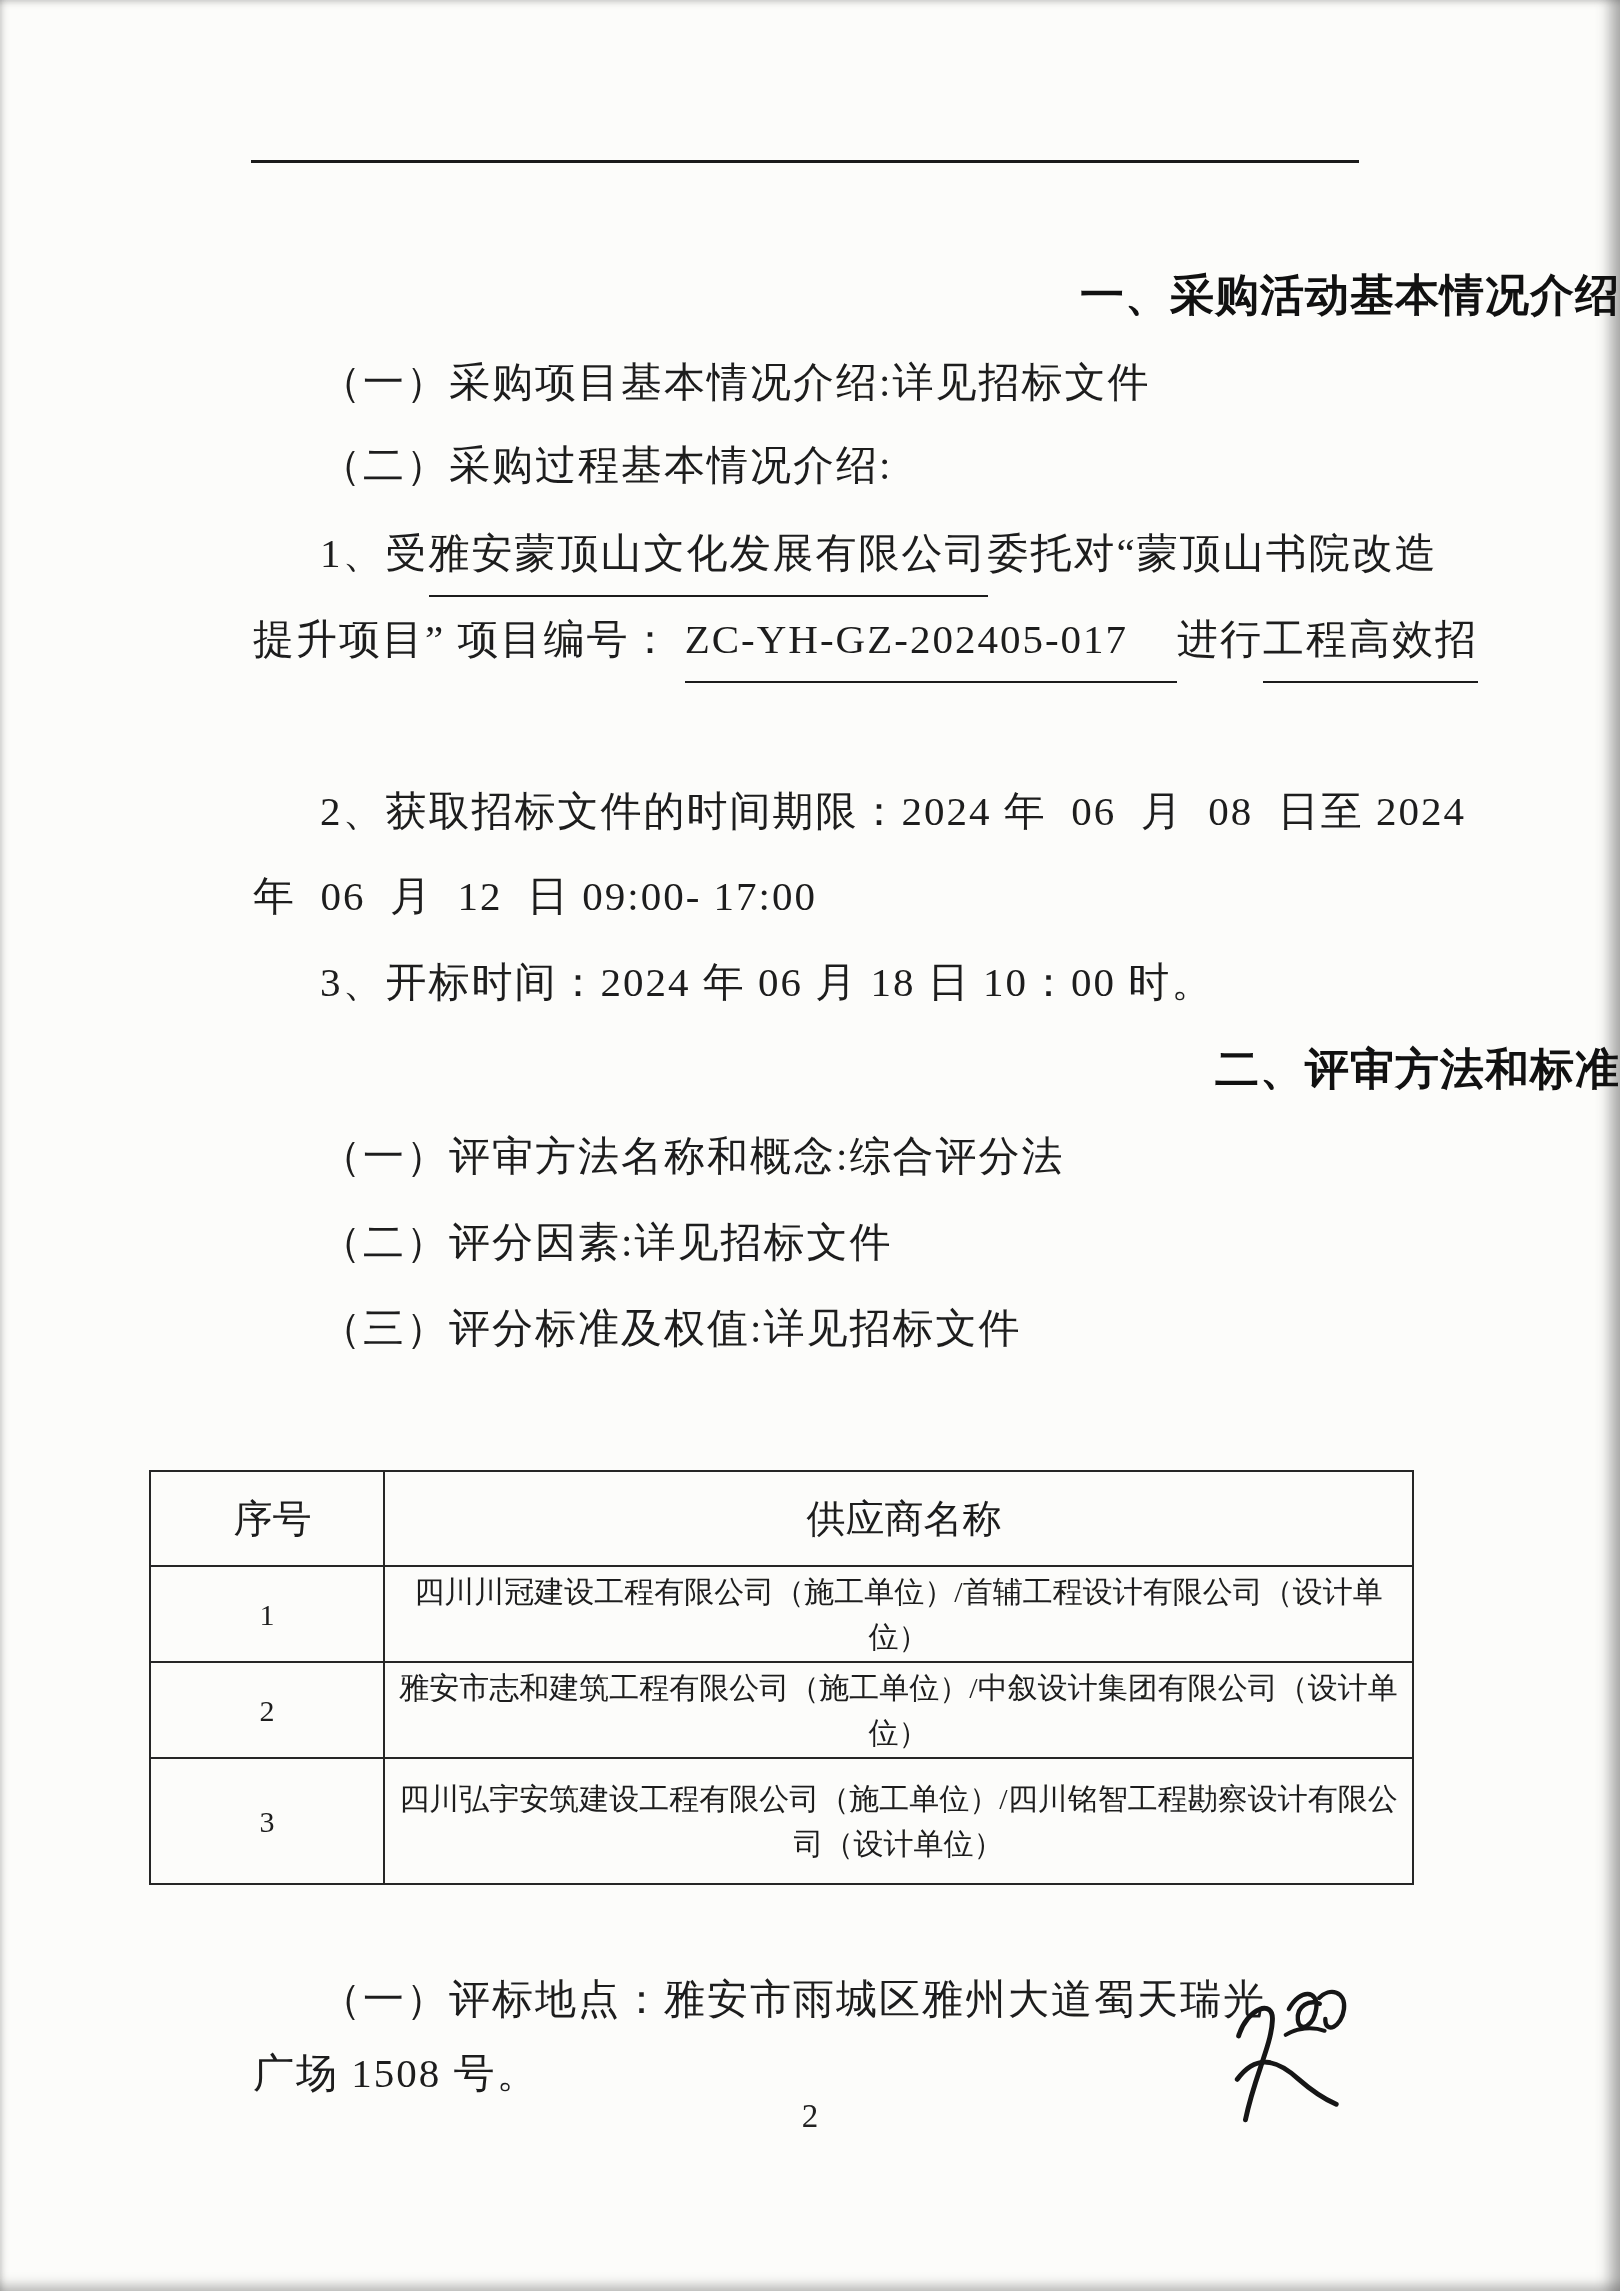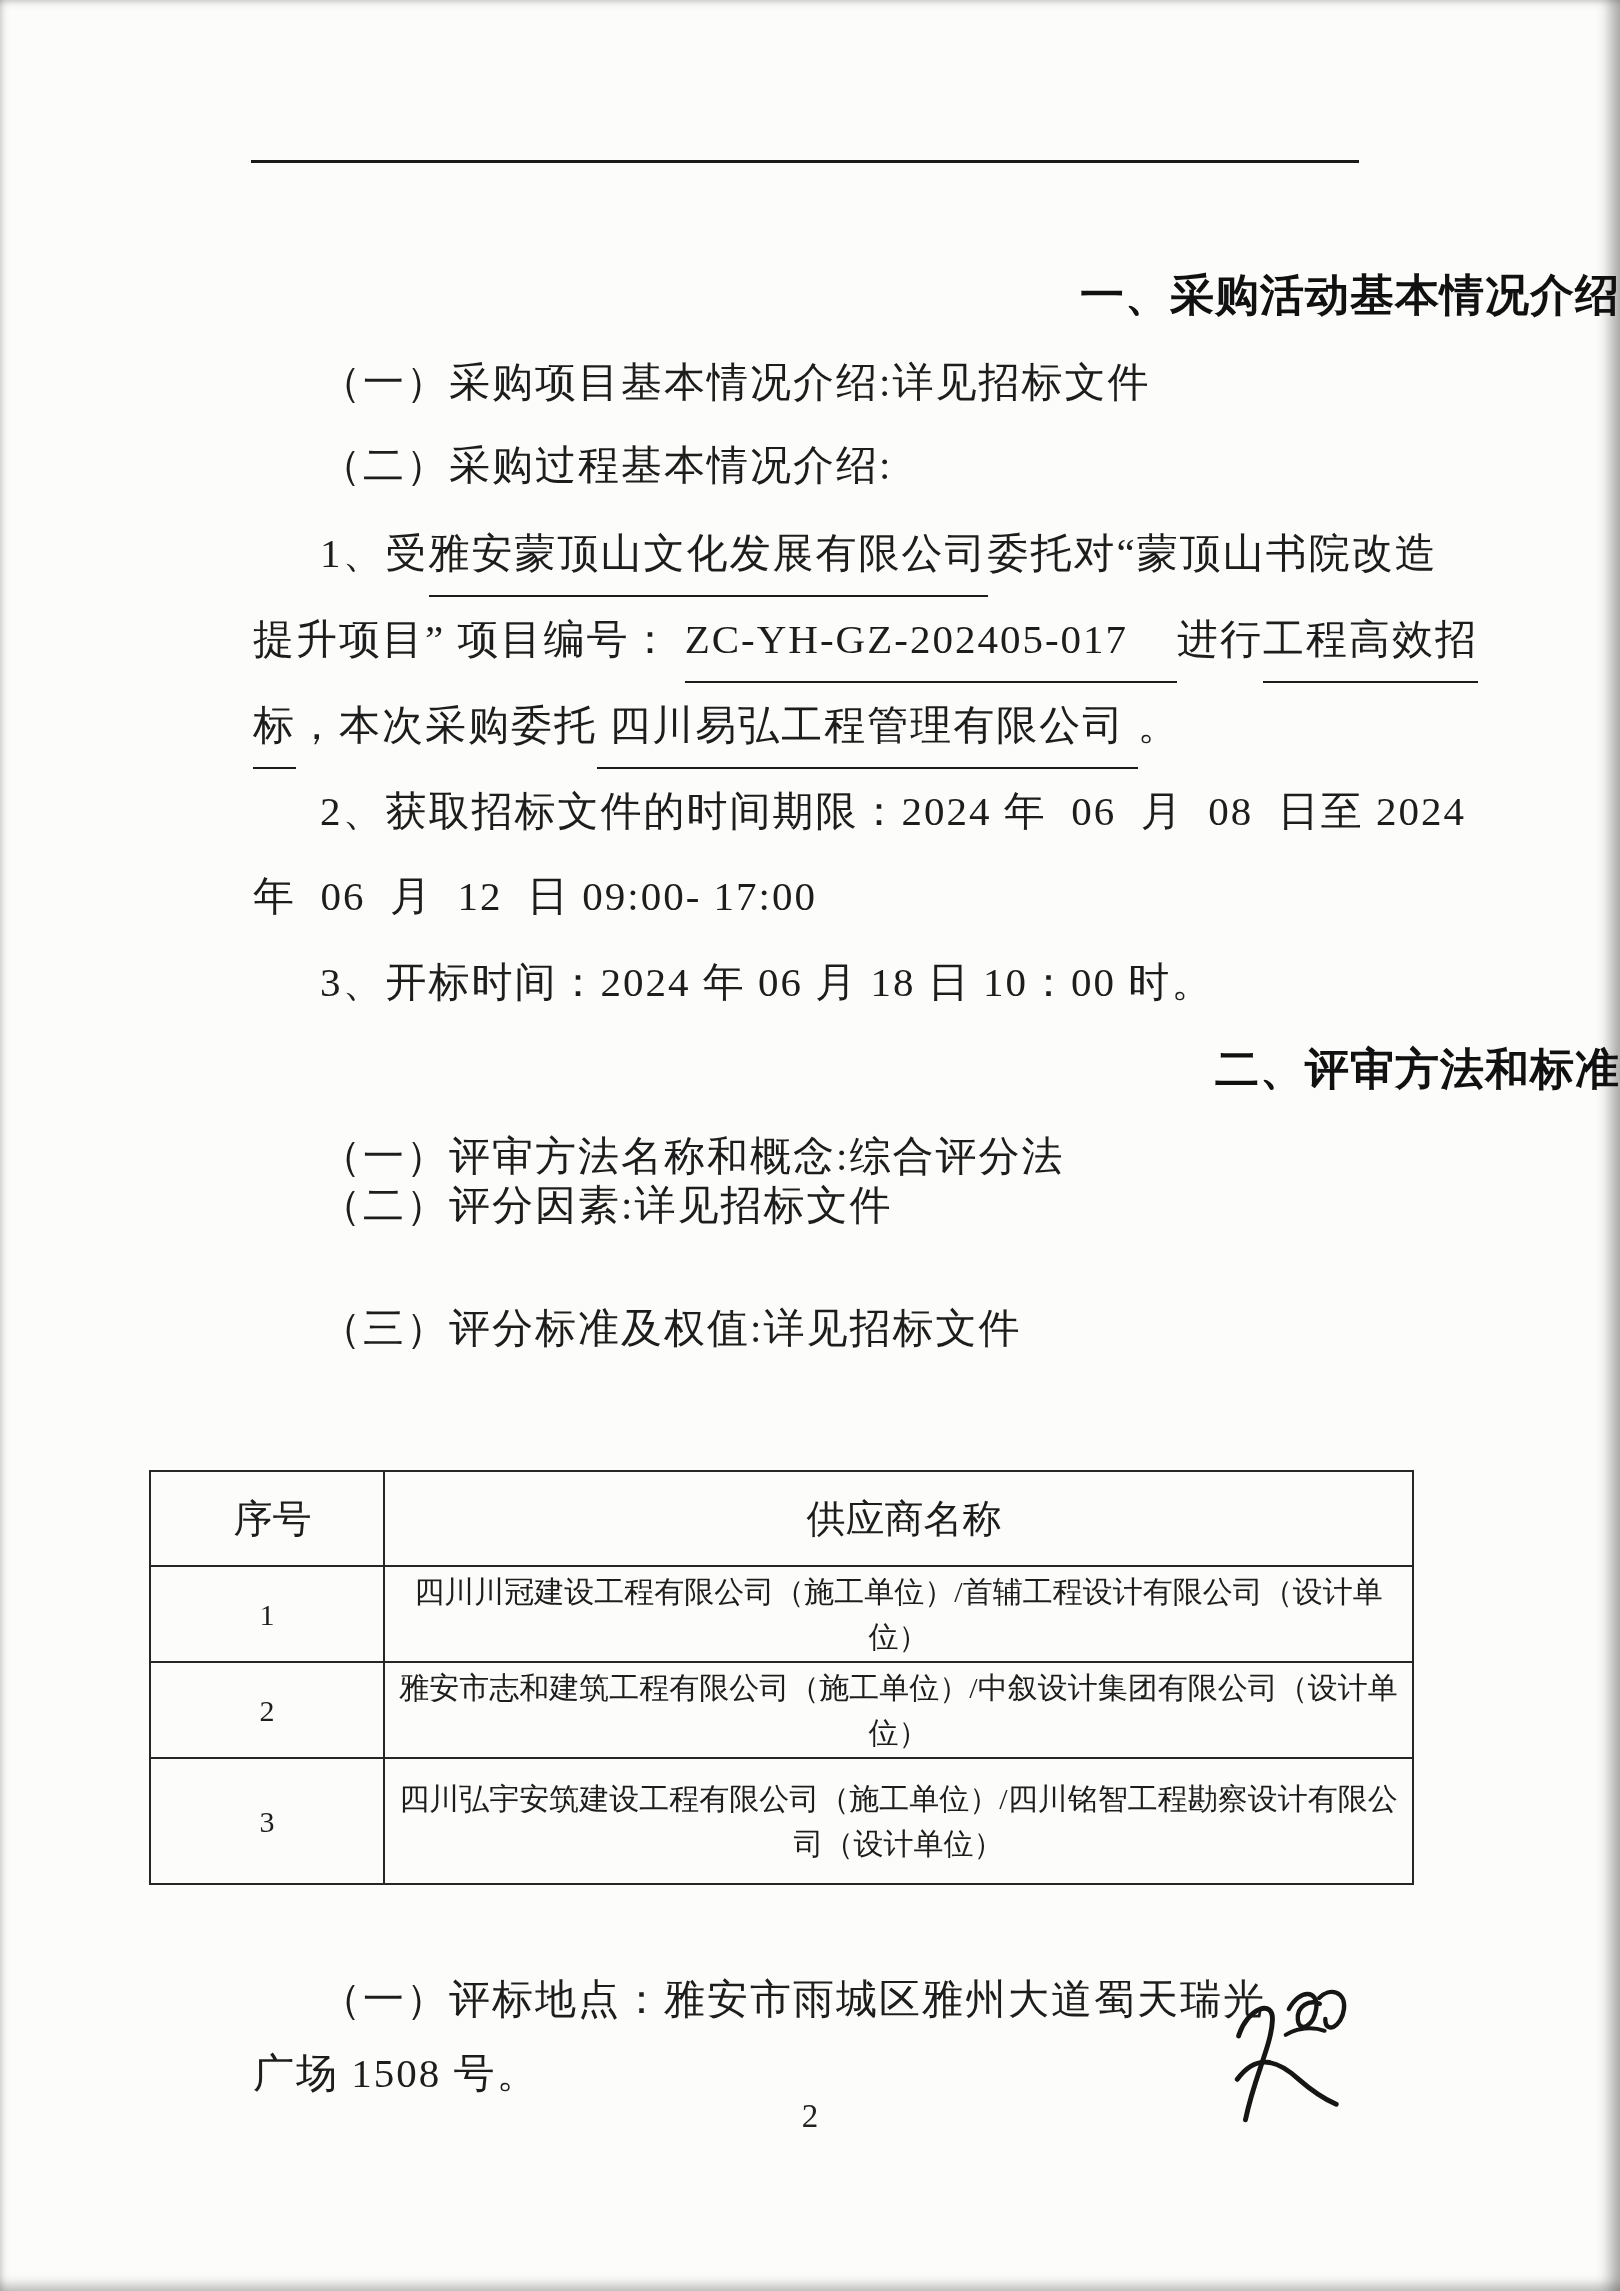--- a/index.html
+++ b/index.html
@@ -93,33 +93,32 @@
   <div class="heading" style="top:267px">一、采购活动基本情况介绍</div>
 
   <div class="bodyline indent" style="top:355px">（一）采购项目基本情况介绍:详见招标文件</div>
 
   <div class="bodyline indent" style="top:438px">（二）采购过程基本情况介绍:</div>
 
   <div class="bodyline indent" style="top:526px"><span>1、受</span><span class="ul">雅安蒙顶山文化发展有限公司</span><span>委托对“蒙顶山书院改造</span></div>
 
   <div class="bodyline" style="top:612px"><span>提升项目” 项目编号： </span><span class="ul">ZC-YH-GZ-202405-017    </span><span>进行</span><span class="ul">工程高效招</span></div>
 
-  <div class="bodyline" style="top:698px"><span class="ul">标</span><span>，本次采购委托</span><span class="ul"> 四川易弘工程管理有限公司 </span><span>。</span></div>
 
   <div class="bodyline indent" style="top:784px">2、获取招标文件的时间期限：2024 年  06  月  08  日至 2024</div>
 
   <div class="bodyline" style="top:869px">年  06  月  12  日 09:00- 17:00</div>
 
   <div class="bodyline indent" style="top:955px">3、开标时间：2024 年 06 月 18 日 10：00 时。</div>
 
   <div class="heading" style="top:1041px">二、评审方法和标准</div>
 
   <div class="bodyline indent" style="top:1129px">（一）评审方法名称和概念:综合评分法</div>
 
-  <div class="bodyline indent" style="top:1178px">（二）评分因素:详见招标文件</div>
+  <div class="bodyline indent" style="top:1215px">（二）评分因素:详见招标文件</div>
 
   <div class="bodyline indent" style="top:1301px">（三）评分标准及权值:详见招标文件</div>
 
 
   <table class="suppliers">
     <tbody>
         <tr>
       <th class="col-no">序号</th>
       <th>供应商名称</th>
     </tr>

